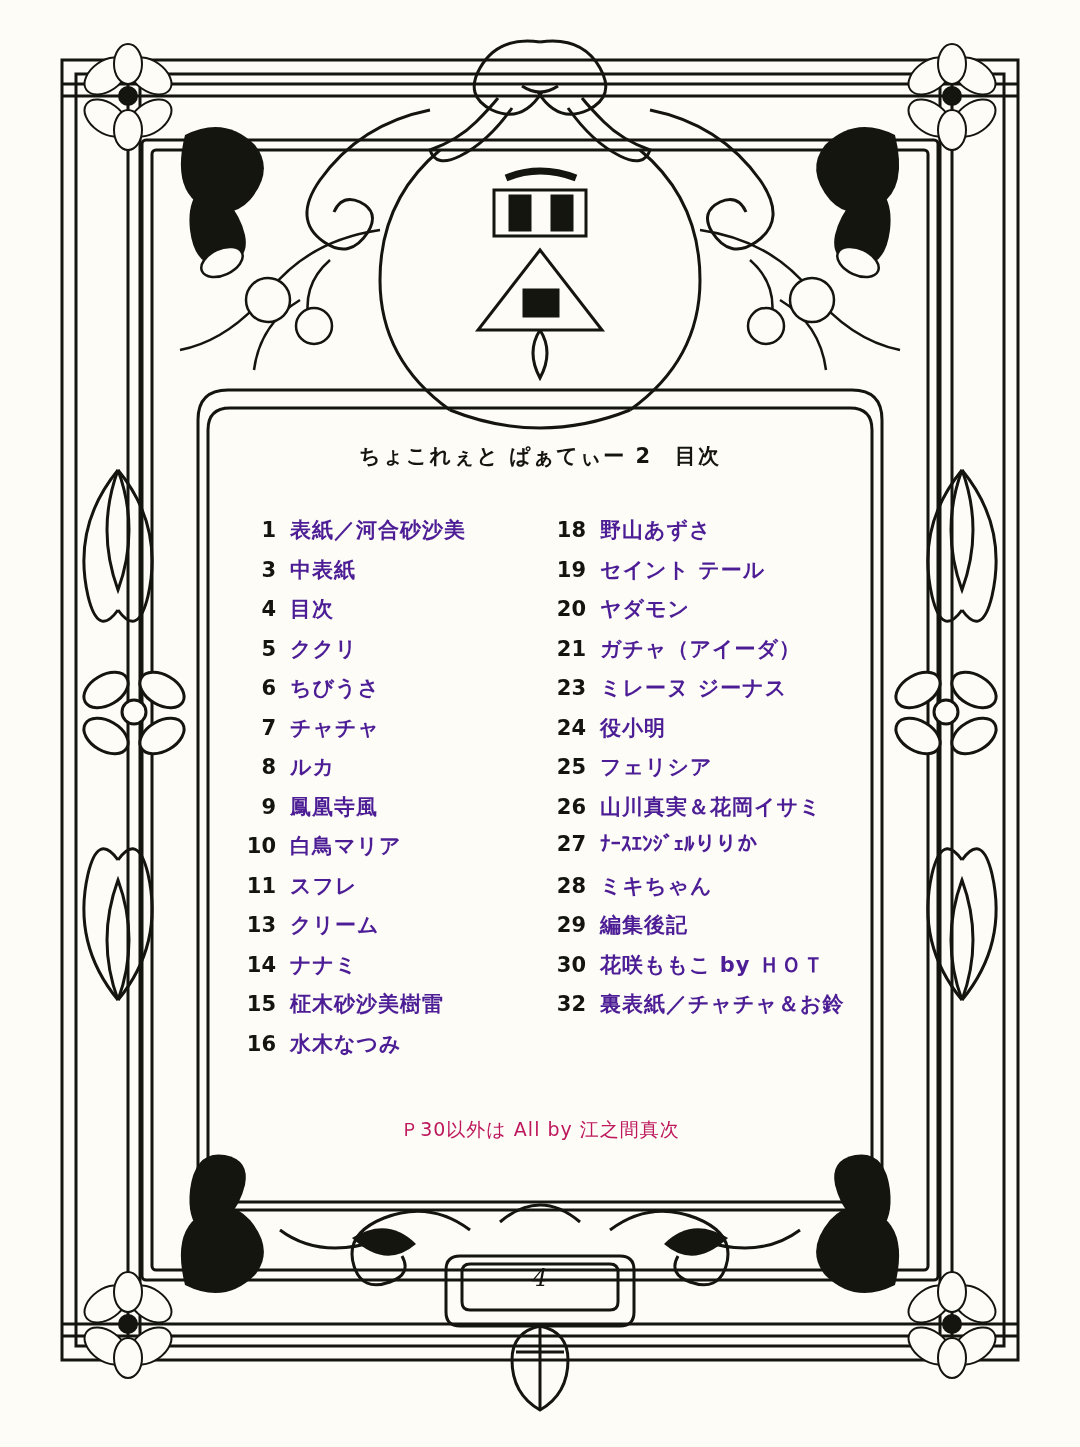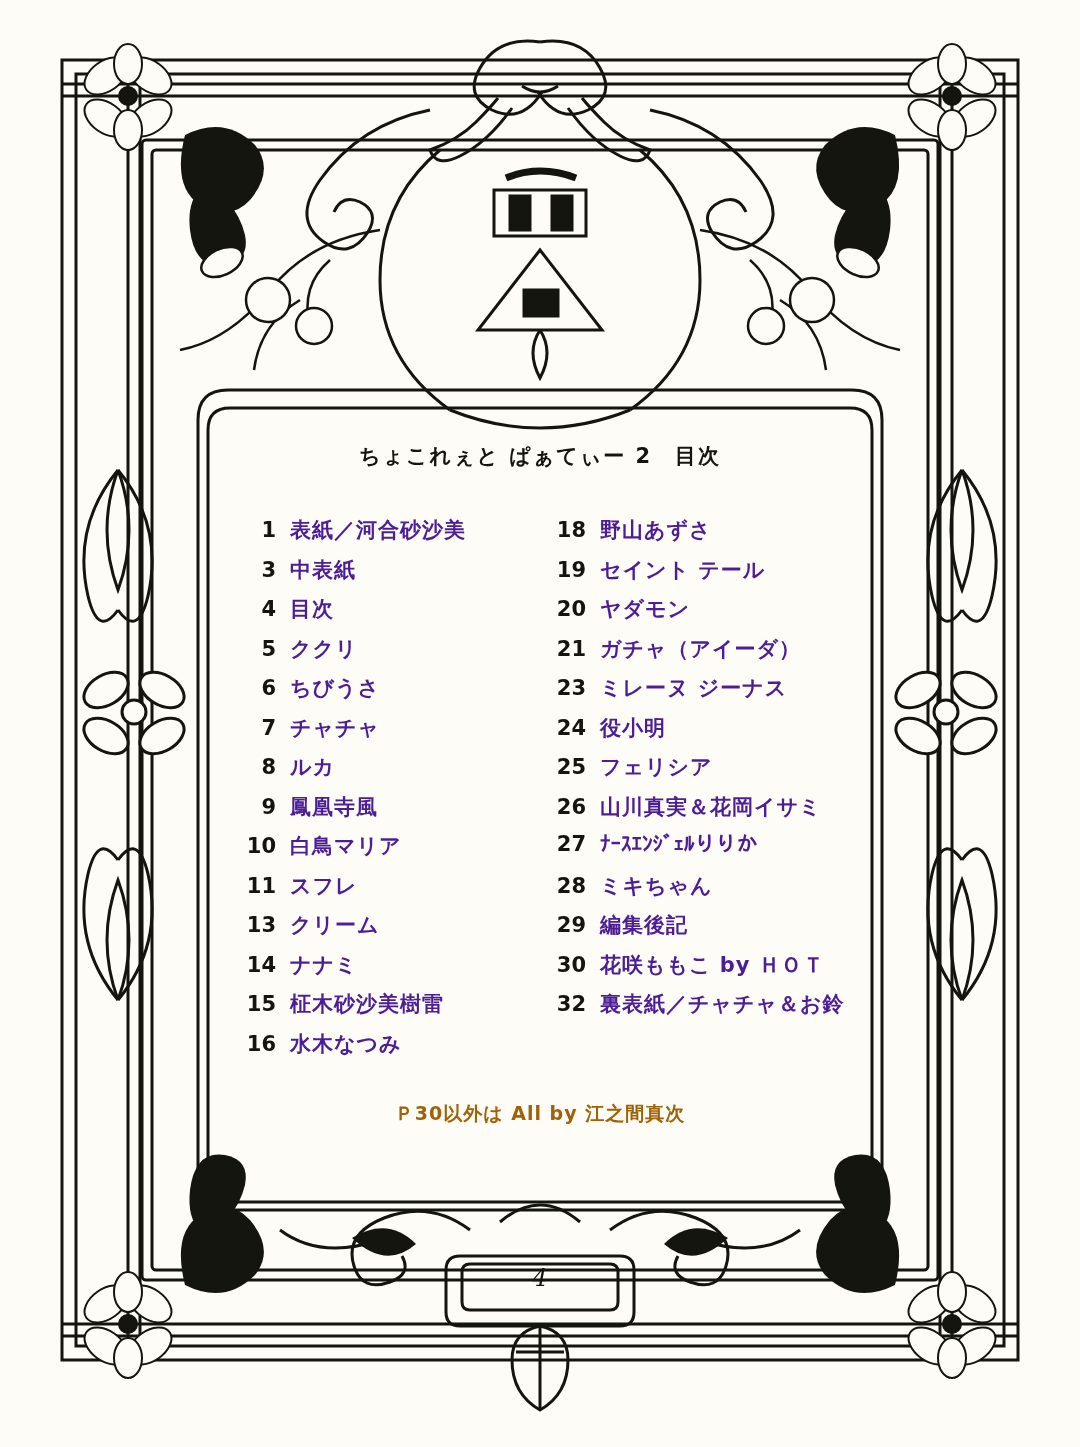--- a/index.html
+++ b/index.html
@@ -75,26 +75,26 @@
     color: #4c1d95;
     letter-spacing: 1px;
     white-space: nowrap;
   }
   .toc-label.small {
     font-size: 21px;
     letter-spacing: 0;
   }
 
   .credit {
-    margin-top: 32px;
+    margin-top: 48px;
     text-align: center;
     font-size: 19px;
-    font-weight: 700;
+    font-weight: 400;
     letter-spacing: 1px;
-    color: #a16207;
+    color: #be185d;
   }
 
   
   .page-number {
     position: absolute;
     left: 50%;
     transform: translateX(-50%);
     top: 1264px;
     width: 150px;
     text-align: center;

